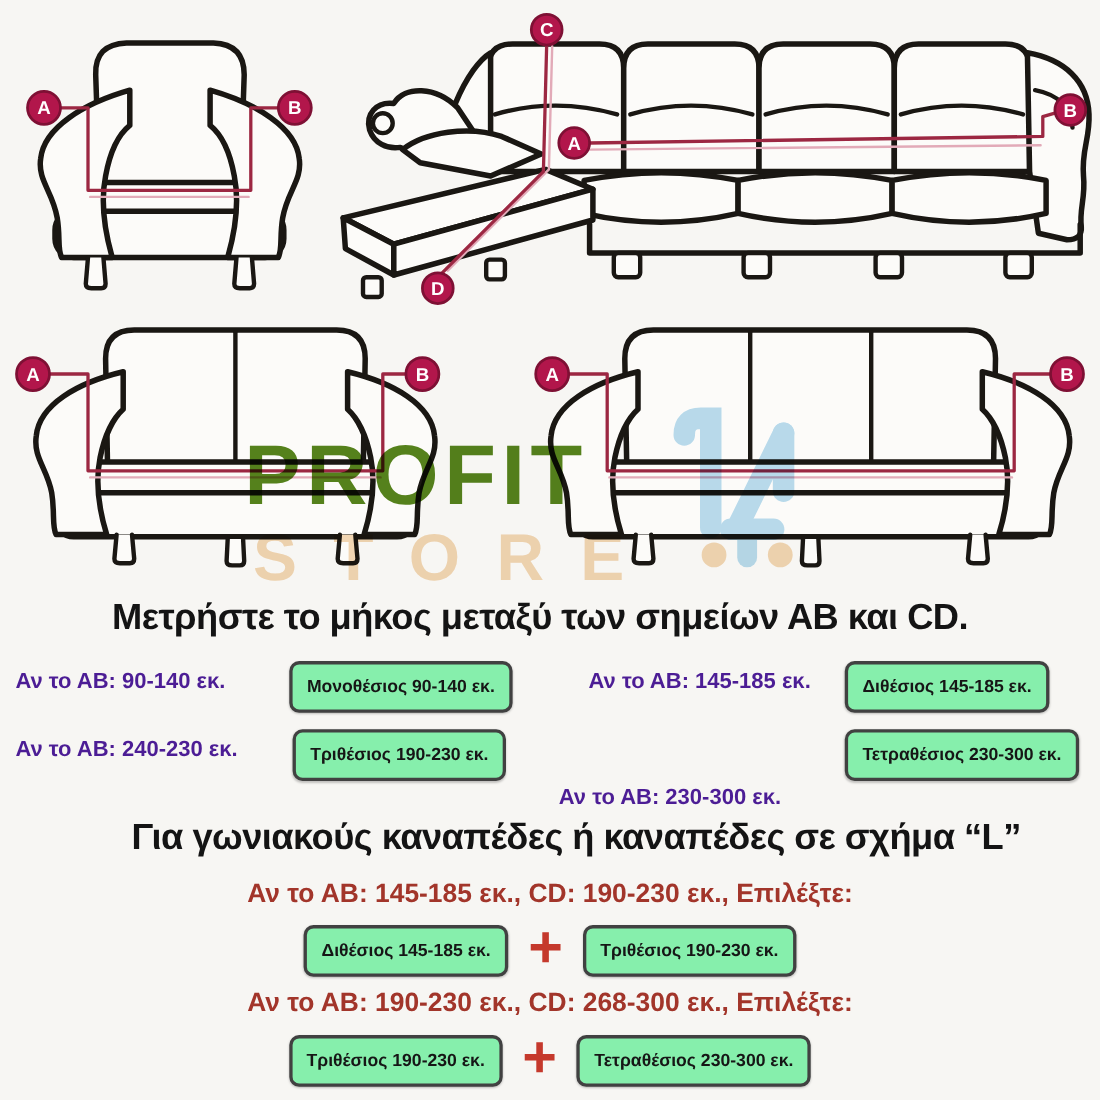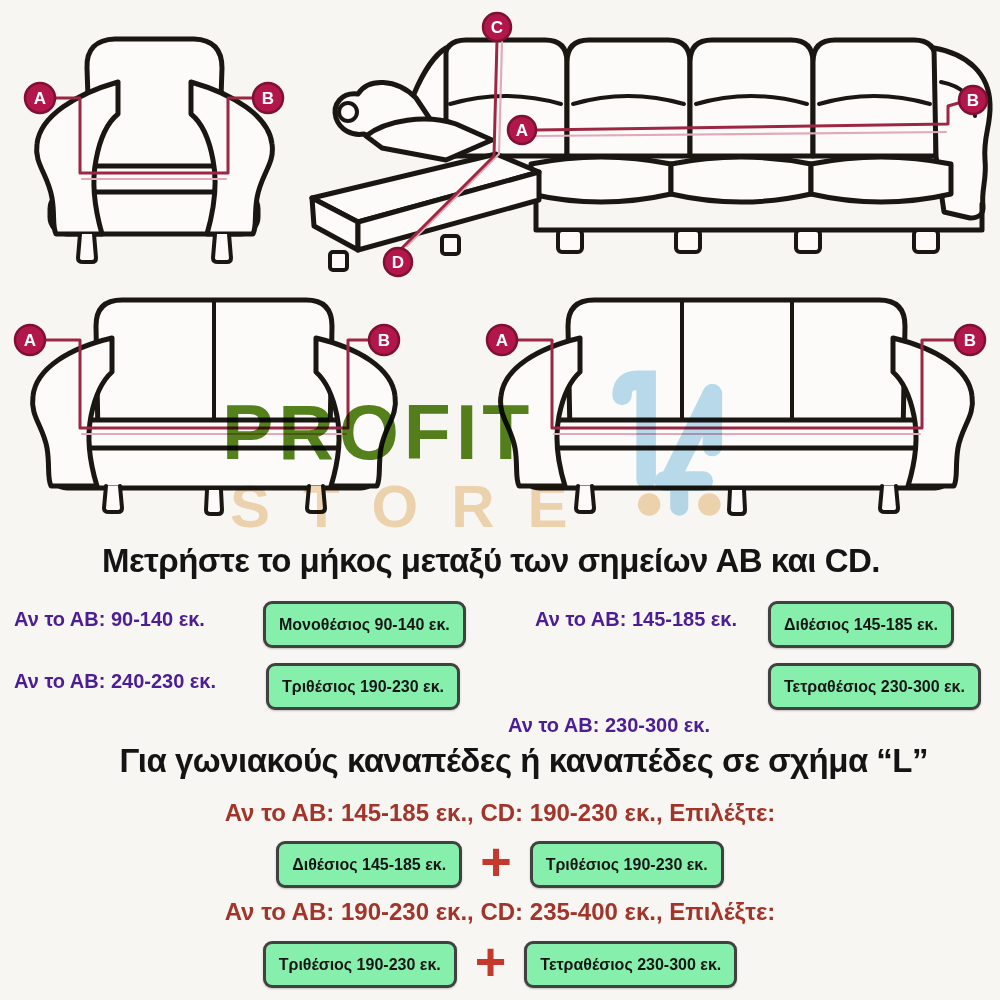--- a/index.html
+++ b/index.html
@@ -246,21 +246,21 @@
 
     <div class="heading" style="top:742px;margin-left:48px;">Για γωνιακούς καναπέδες ή καναπέδες σε σχήμα “L”</div>
 
     <div class="combo-cond" style="top:799px;">Αν το ΑΒ: 145-185 εκ., CD: 190-230 εκ., Επιλέξτε:</div>
     <div class="combo-row" style="top:841px;">
       <div class="pbox">Διθέσιος 145-185 εκ.</div>
       <div class="plus">+</div>
       <div class="pbox">Τριθέσιος 190-230 εκ.</div>
     </div>
 
-    <div class="combo-cond" style="top:898px;">Αν το ΑΒ: 190-230 εκ., CD: 235-400 εκ., Επιλέξτε:</div>
+    <div class="combo-cond" style="top:898px;">Αν το ΑΒ: 190-230 εκ., CD: 268-300 εκ., Επιλέξτε:</div>
     <div class="combo-row" style="top:941px;">
       <div class="pbox">Τριθέσιος 190-230 εκ.</div>
       <div class="plus">+</div>
       <div class="pbox">Τετραθέσιος 230-300 εκ.</div>
     </div>
 
   </div>
 </div>
 
 </body></html>

